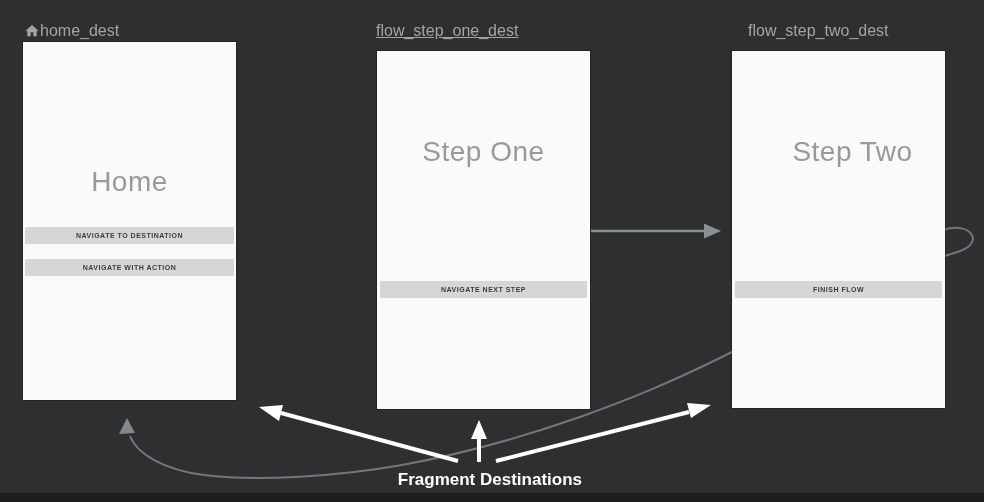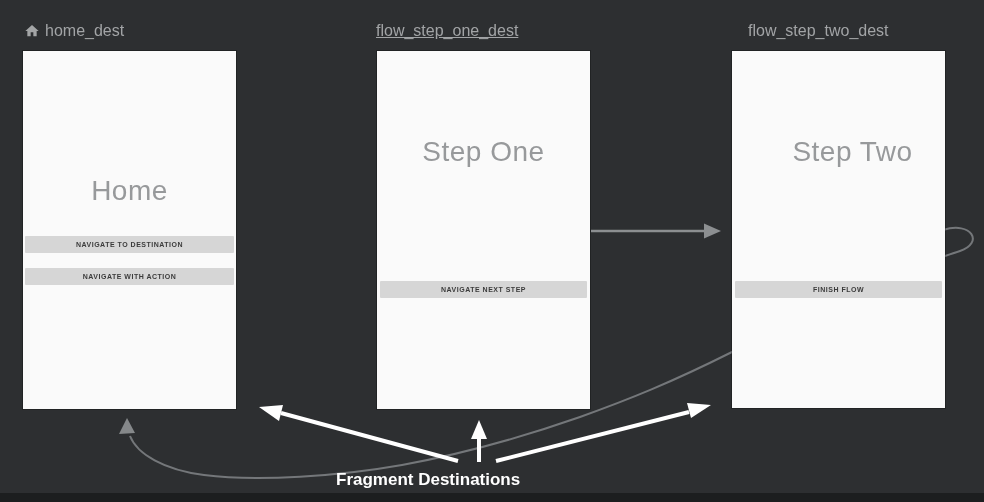--- a/index.html
+++ b/index.html
@@ -10,21 +10,21 @@
     overflow:hidden;
     font-family:"Liberation Sans", sans-serif;
   }
   .layer{position:absolute;left:0;top:0;width:984px;height:502px;}
   #edges-layer{z-index:1;}
   #cards-layer{z-index:2;}
   #annotation-layer{z-index:3;pointer-events:none;}
 
   .dest-header{
     position:absolute;
-    display:flex;align-items:center;gap:5px;
+    display:flex;align-items:center;
     height:20px;line-height:20px;
     color:#a2a4a6;font-size:16px;
   }
   .dest-header .home-glyph{display:flex;align-items:center;}
 
   .card{
     position:absolute;
     background:#fafafa;
     box-shadow:0 0 0 1px rgba(0,0,0,0.25);
   }
@@ -42,21 +42,21 @@
     border-radius:1px;
     display:flex;align-items:center;justify-content:center;
     color:#3b3b3b;
     font-size:7px;font-weight:bold;letter-spacing:0.5px;
   }
   .btn-inset3{left:3px;right:3px;}
 
   #fragment-destinations-label{
     position:absolute;
     left:336px;top:470px;width:246px;
-    text-align:left;
+    text-align:right;
     color:#ffffff;
     font-size:17px;font-weight:bold;
     z-index:3;
   }
   #bottom-bar{
     position:absolute;left:0;bottom:0;width:984px;height:9px;
     background:#1c1e1f;
     z-index:4;
   }
 </style>
@@ -86,21 +86,21 @@
 <div id="cards-layer" class="layer">
 
   <div class="dest-header" style="left:24px;top:21px;">
     <span class="home-glyph">
       <svg width="16" height="16" viewBox="0 0 24 24">
           <path d="M10 20v-6h4v6h5v-8h3L12 3 2 12h3v8z" fill="#a3a5a6"></path>
         </svg>
     </span>
     <span>home_dest</span>
   </div>
-  <div class="card" style="left:23px;top:51px;width:213px;height:358px;">
+  <div class="card" style="left:23px;top:42px;width:213px;height:358px;">
     <div class="preview-title" style="top:122px;">Home</div>
     <div class="preview-btn" style="top:185px;">NAVIGATE TO DESTINATION</div>
     <div class="preview-btn" style="top:217px;">NAVIGATE WITH ACTION</div>
   </div>
 
   <div class="dest-header" style="left:376px;top:21px;text-decoration:underline;">
     <span>flow_step_one_dest</span>
   </div>
   <div class="card" style="left:377px;top:51px;width:213px;height:358px;">
     <div class="preview-title" style="top:83px;">Step One</div>

